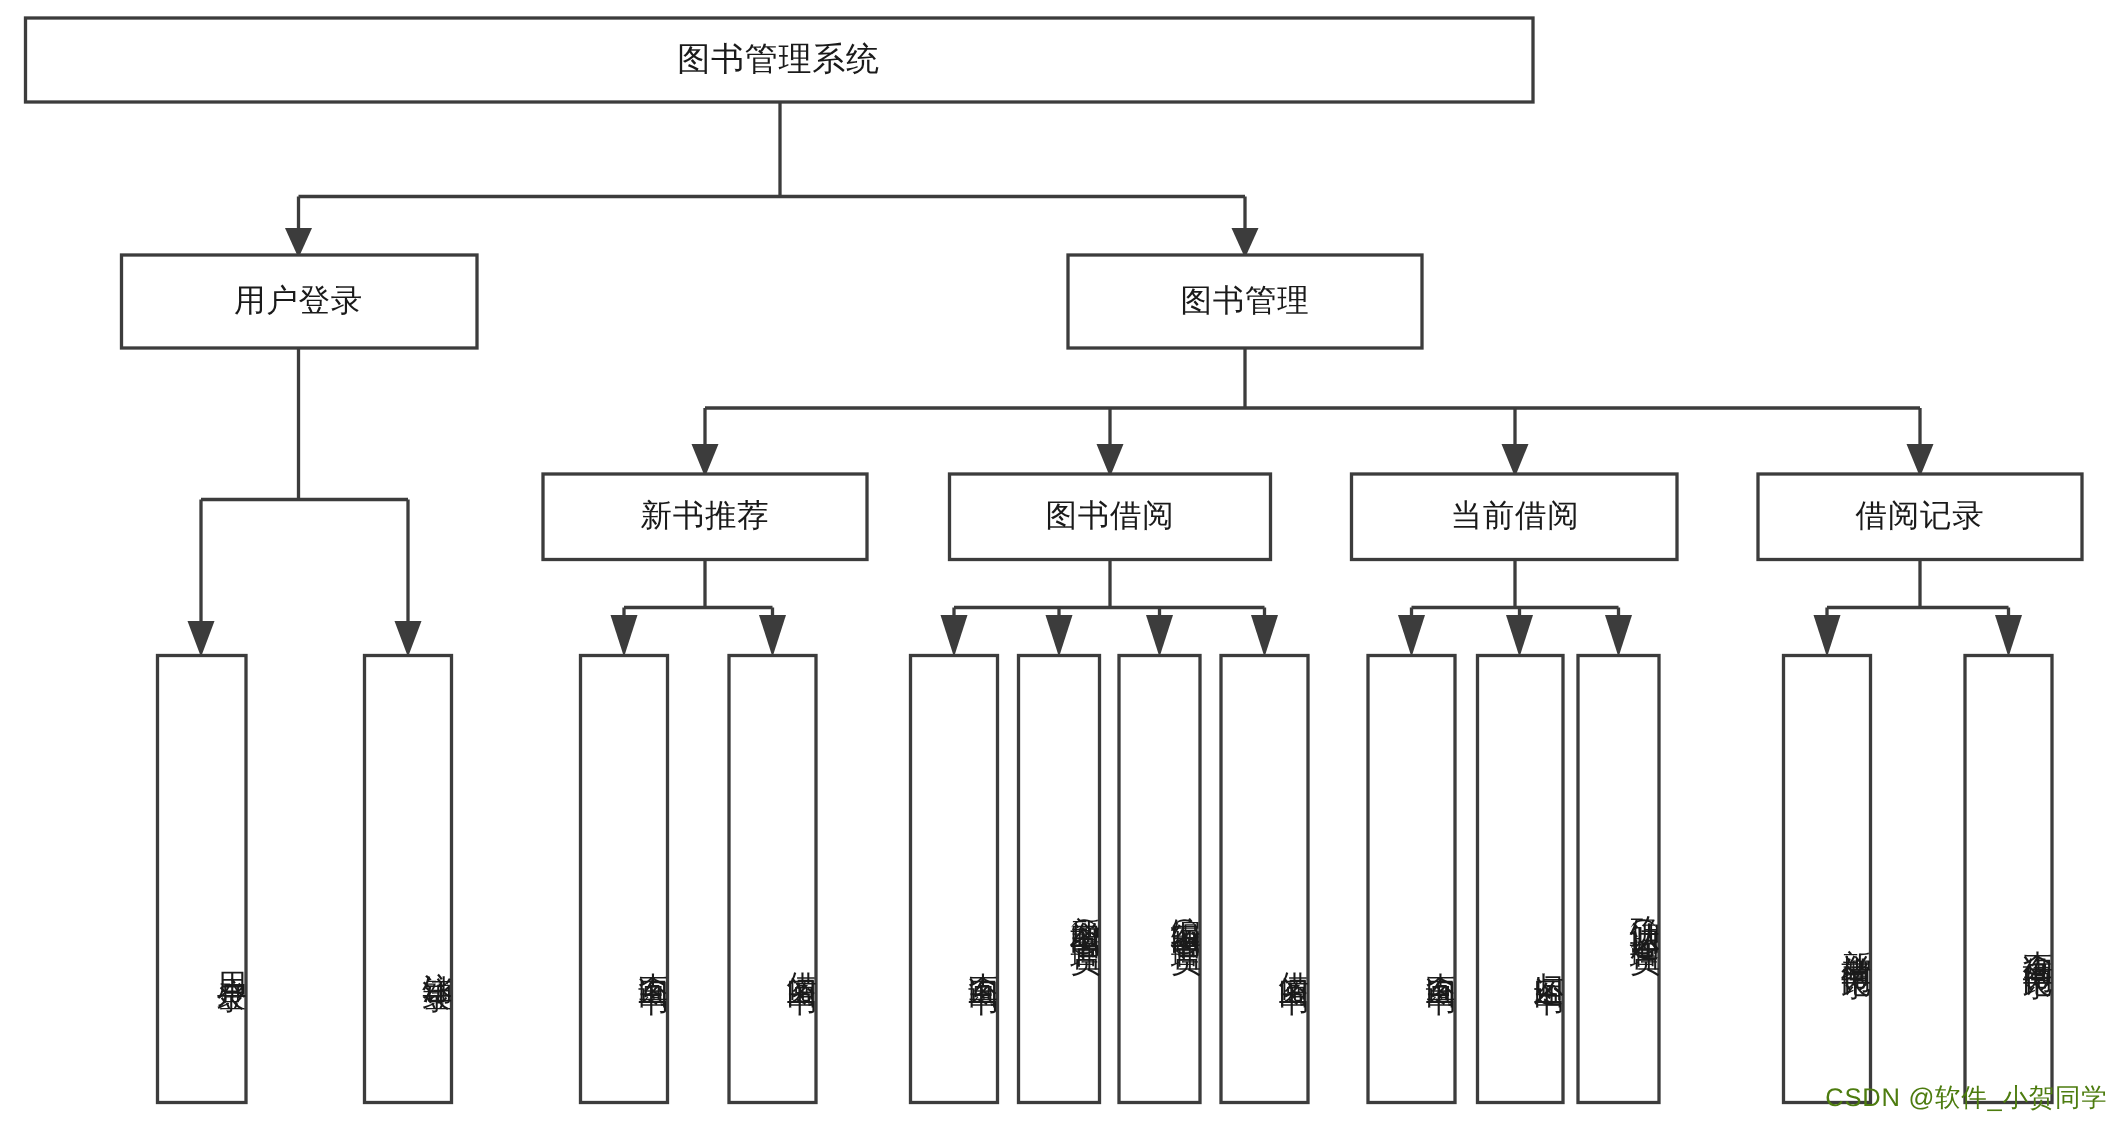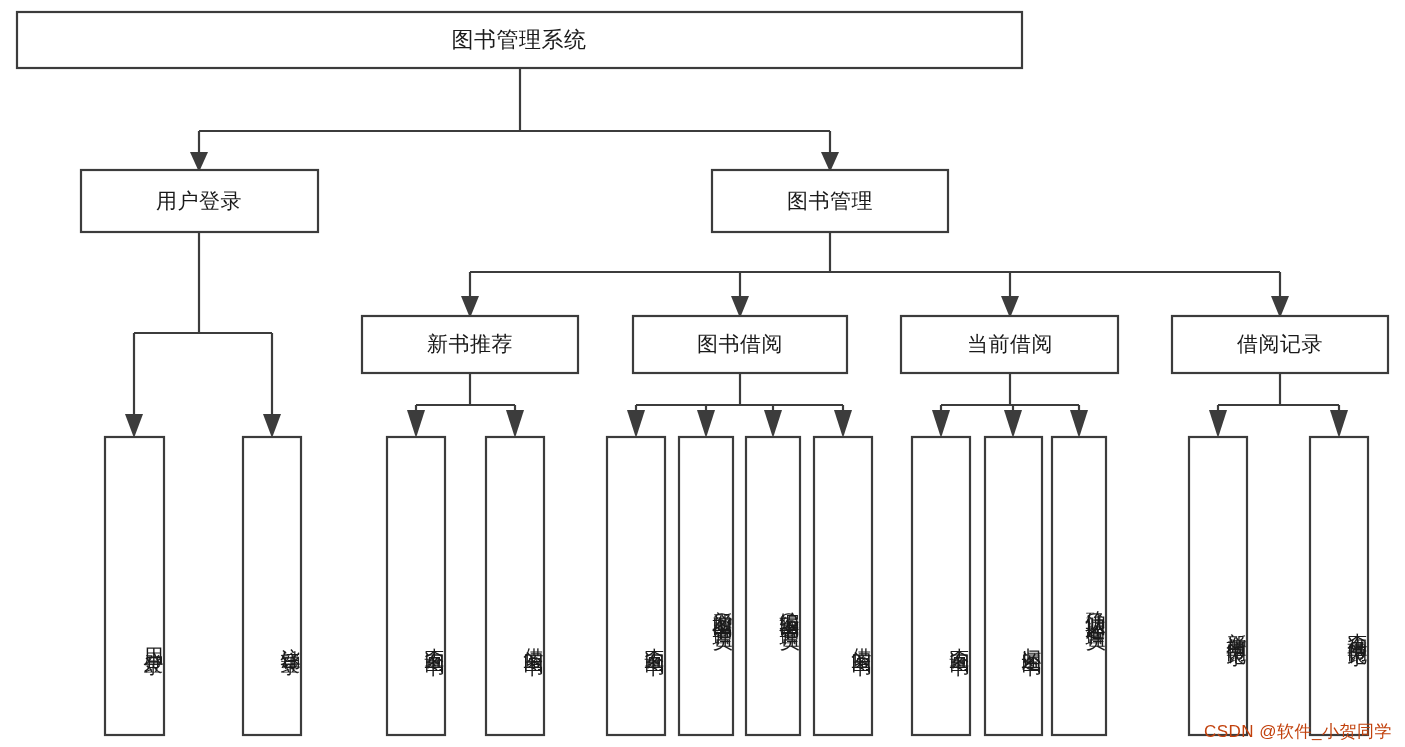--- a/index.html
+++ b/index.html
@@ -43,25 +43,25 @@
     font-family:"Liberation Sans","DejaVu Sans",sans-serif;
     font-size:20px;
     line-height:1;
     color:#1a1a1a;
     letter-spacing:3px;
     white-space:nowrap;
     text-align:center;
   }
   .watermark{
     position:absolute;
-    right:13px;
+    right:0;
     bottom:4px;
     font-family:"Liberation Sans","DejaVu Sans",sans-serif;
     font-size:17px;
-    color:#c2410c;
+    color:#4d7c0f;
     white-space:nowrap;
     letter-spacing:0.5px;
   }
 </style>
 </head>
 <body>
 
 <div id="diagram-root">
 
   <svg class="diagram-canvas" viewBox="0 0 1405 747" xmlns="http://www.w3.org/2000/svg">

